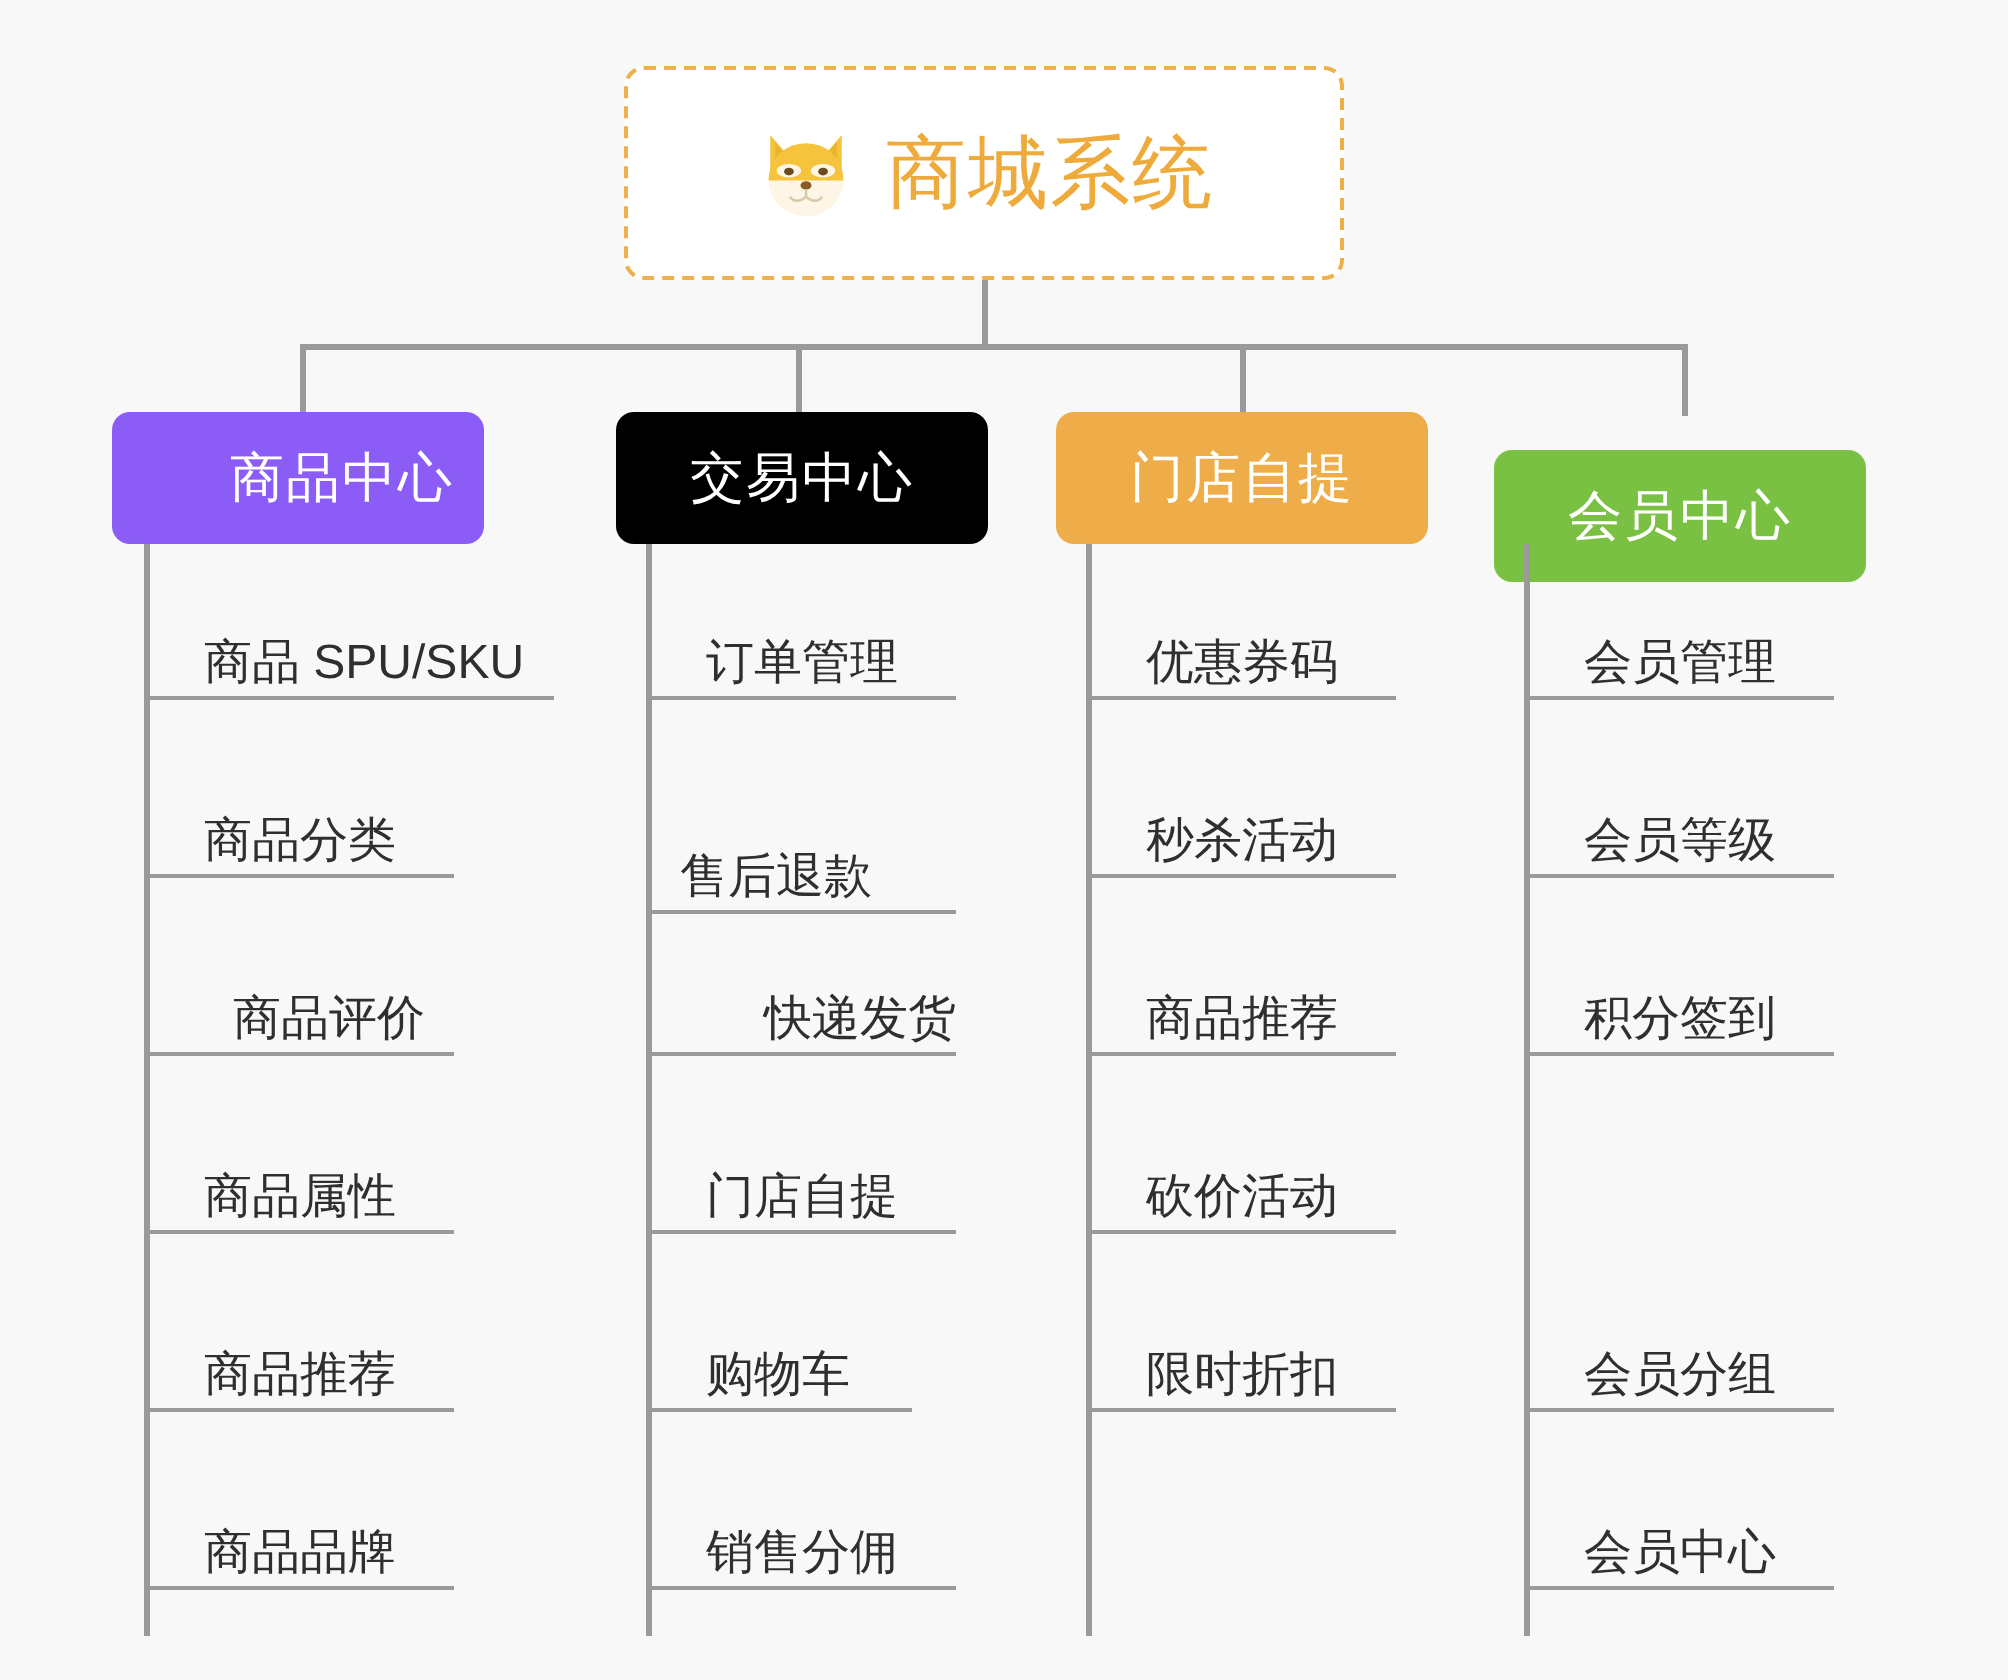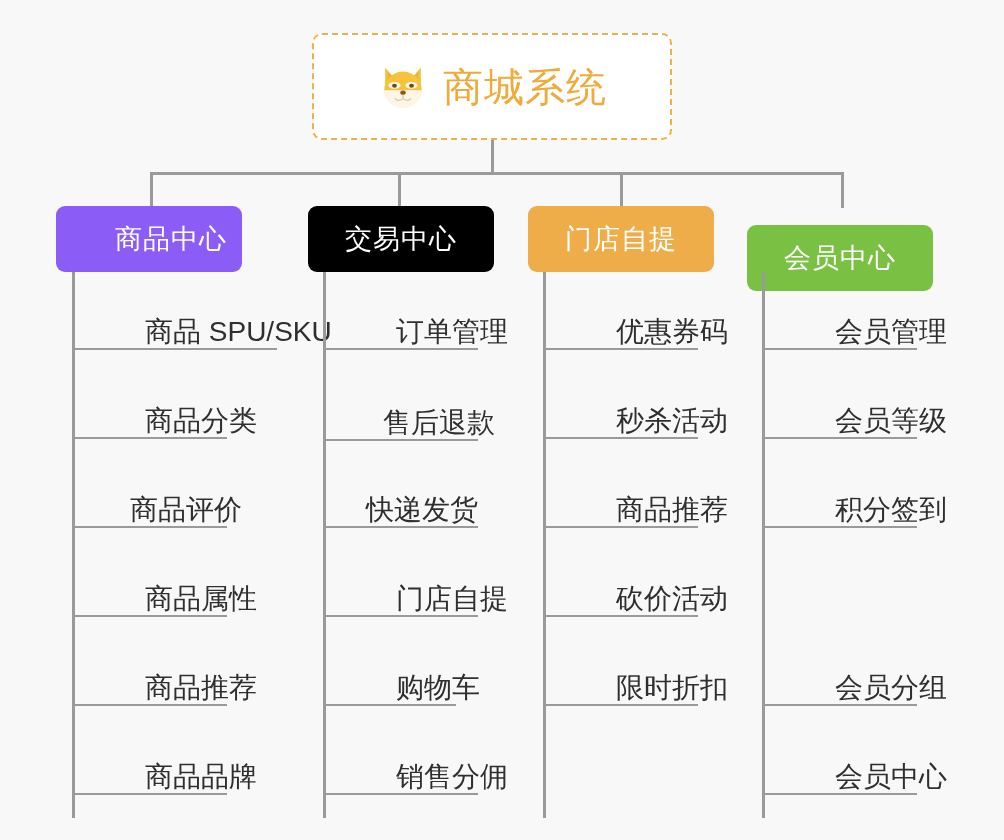--- a/index.html
+++ b/index.html
@@ -80,25 +80,24 @@
     position: absolute;
     height: 44px;
     box-sizing: border-box;
     border-bottom: 2px solid #9a9a9a;
     display: flex;
     align-items: flex-end;
     padding-left: 30px;
     padding-bottom: 2px;
   }
   .leaf-label {
-    font-size: 28px;
+    font-size: 24px;
     color: #2f2f2f;
     line-height: 28px;
     white-space: nowrap;
-    margin-left: 43px;
   }
 </style>
 </head>
 <body>
 
 <div id="mindmap">
 
   <div class="root-node">
     <span class="root-icon">
       <svg viewBox="0 0 64 64" width="52" height="52" aria-hidden="true">
@@ -151,21 +150,21 @@
     <span class="leaf-label">商品品牌</span>
   </div>
 
   <div class="cat-box" style="left:308px; width:186px; background:#000000;">
     <span>交易中心</span>
   </div>
   <div class="line v-line" style="left:323px; top:272px; height:546px;"></div>
   <div class="leaf" style="left:323px; top:306px; width:155px;">
     <span class="leaf-label">订单管理</span>
   </div>
-  <div class="leaf" style="left:323px; top:397px; width:155px;padding-left:17px;">
+  <div class="leaf" style="left:323px; top:413px; width:155px;padding-left:17px;">
     <span class="leaf-label">售后退款</span>
   </div>
   <div class="leaf" style="left:323px; top:484px; width:155px;justify-content:flex-end;">
     <span class="leaf-label">快递发货</span>
   </div>
   <div class="leaf" style="left:323px; top:573px; width:155px;">
     <span class="leaf-label">门店自提</span>
   </div>
   <div class="leaf" style="left:323px; top:662px; width:133px;">
     <span class="leaf-label">购物车</span>

